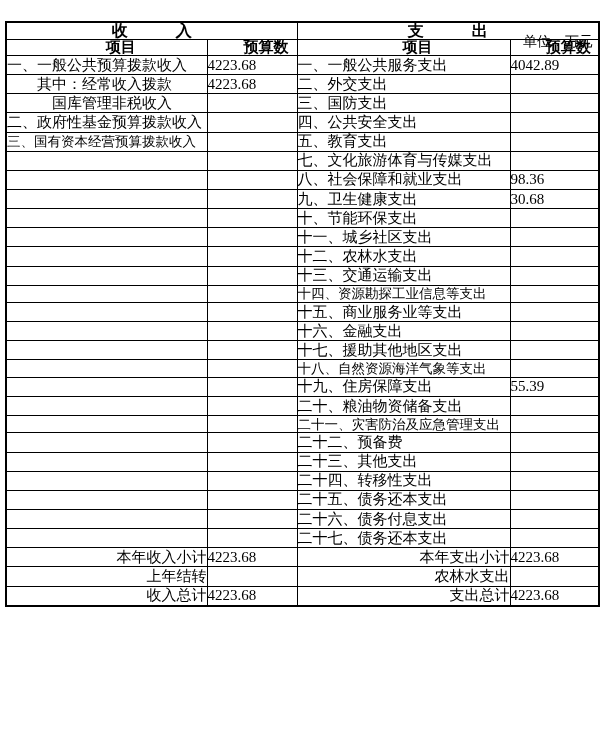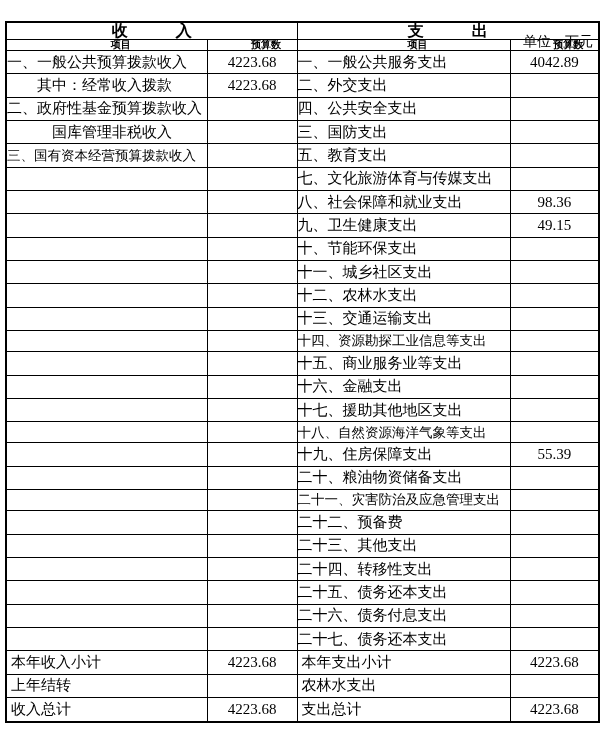--- a/index.html
+++ b/index.html
@@ -18,21 +18,21 @@
     font-size: 14px;
     line-height: 16px;
     white-space: nowrap;
     margin-top: 32px;
   }
   table.budget {
     position: absolute;
     left: 5px;
     top: 21px;
     width: 593px;
-    height: 702px;
+    height: 586px;
     border-collapse: collapse;
     table-layout: fixed;
     border: 2px solid #000;
   }
   table.budget col.c-item-l  { width: 201px; }
   table.budget col.c-num-l   { width: 90px; }
   table.budget col.c-item-r  { width: 213px; }
   table.budget col.c-num-r   { width: 89px; }
   table.budget th, table.budget td {
     border: 1px solid #000;
@@ -41,34 +41,34 @@
     white-space: nowrap;
     vertical-align: middle;
     font-size: 15px;
     line-height: 1;
   }
   table.budget th {
     font-weight: bold;
     text-align: center;
     font-size: 16px;
   }
-  table.budget th.sub { font-size: 10px; padding-left: 28px; }
+  table.budget th.sub { font-size: 15px; padding-left: 28px; }
   td.item {
     text-align: left;
     padding-left: 5px;
     padding-right: 2px;
   }
   td.item.tight { font-size: 13.5px; margin-top: 28px; }
   td.item.center {
-    text-align: left;
+    text-align: right;
     padding-left: 4px;
     padding-right: 0;
   }
   td.num {
-    text-align: center;
+    text-align: left;
     padding-right: 5px;
     padding-left: 2px;
   }
 </style>
 </head>
 <body>
 
 <div class="unit-label">单位：万元</div>
 
 <table class="budget">
@@ -97,29 +97,29 @@
         <td class="item">一、一般公共服务支出</td>
         <td class="num">4042.89</td>
       </tr>
       <tr>
         <td class="item">　　其中：经常收入拨款</td>
         <td class="num">4223.68</td>
         <td class="item">二、外交支出</td>
         <td class="num"></td>
       </tr>
       <tr>
+        <td class="item">　　　国库管理非税收入</td>
+        <td class="num"></td>
+        <td class="item">三、国防支出</td>
+        <td class="num"></td>
+      </tr>
+      <tr>
         <td class="item">二、政府性基金预算拨款收入</td>
         <td class="num"></td>
         <td class="item">四、公共安全支出</td>
-        <td class="num"></td>
-      </tr>
-      <tr>
-        <td class="item">　　　国库管理非税收入</td>
-        <td class="num"></td>
-        <td class="item">三、国防支出</td>
         <td class="num"></td>
       </tr>
       <tr>
         <td class="item tight">三、国有资本经营预算拨款收入</td>
         <td class="num"></td>
         <td class="item">五、教育支出</td>
         <td class="num"></td>
       </tr>
       <tr>
         <td class="item"></td>
@@ -130,21 +130,21 @@
       <tr>
         <td class="item"></td>
         <td class="num"></td>
         <td class="item">八、社会保障和就业支出</td>
         <td class="num">98.36</td>
       </tr>
       <tr>
         <td class="item"></td>
         <td class="num"></td>
         <td class="item">九、卫生健康支出</td>
-        <td class="num">49.15</td>
+        <td class="num">30.68</td>
       </tr>
       <tr>
         <td class="item"></td>
         <td class="num"></td>
         <td class="item">十、节能环保支出</td>
         <td class="num"></td>
       </tr>
       <tr>
         <td class="item"></td>
         <td class="num"></td>

